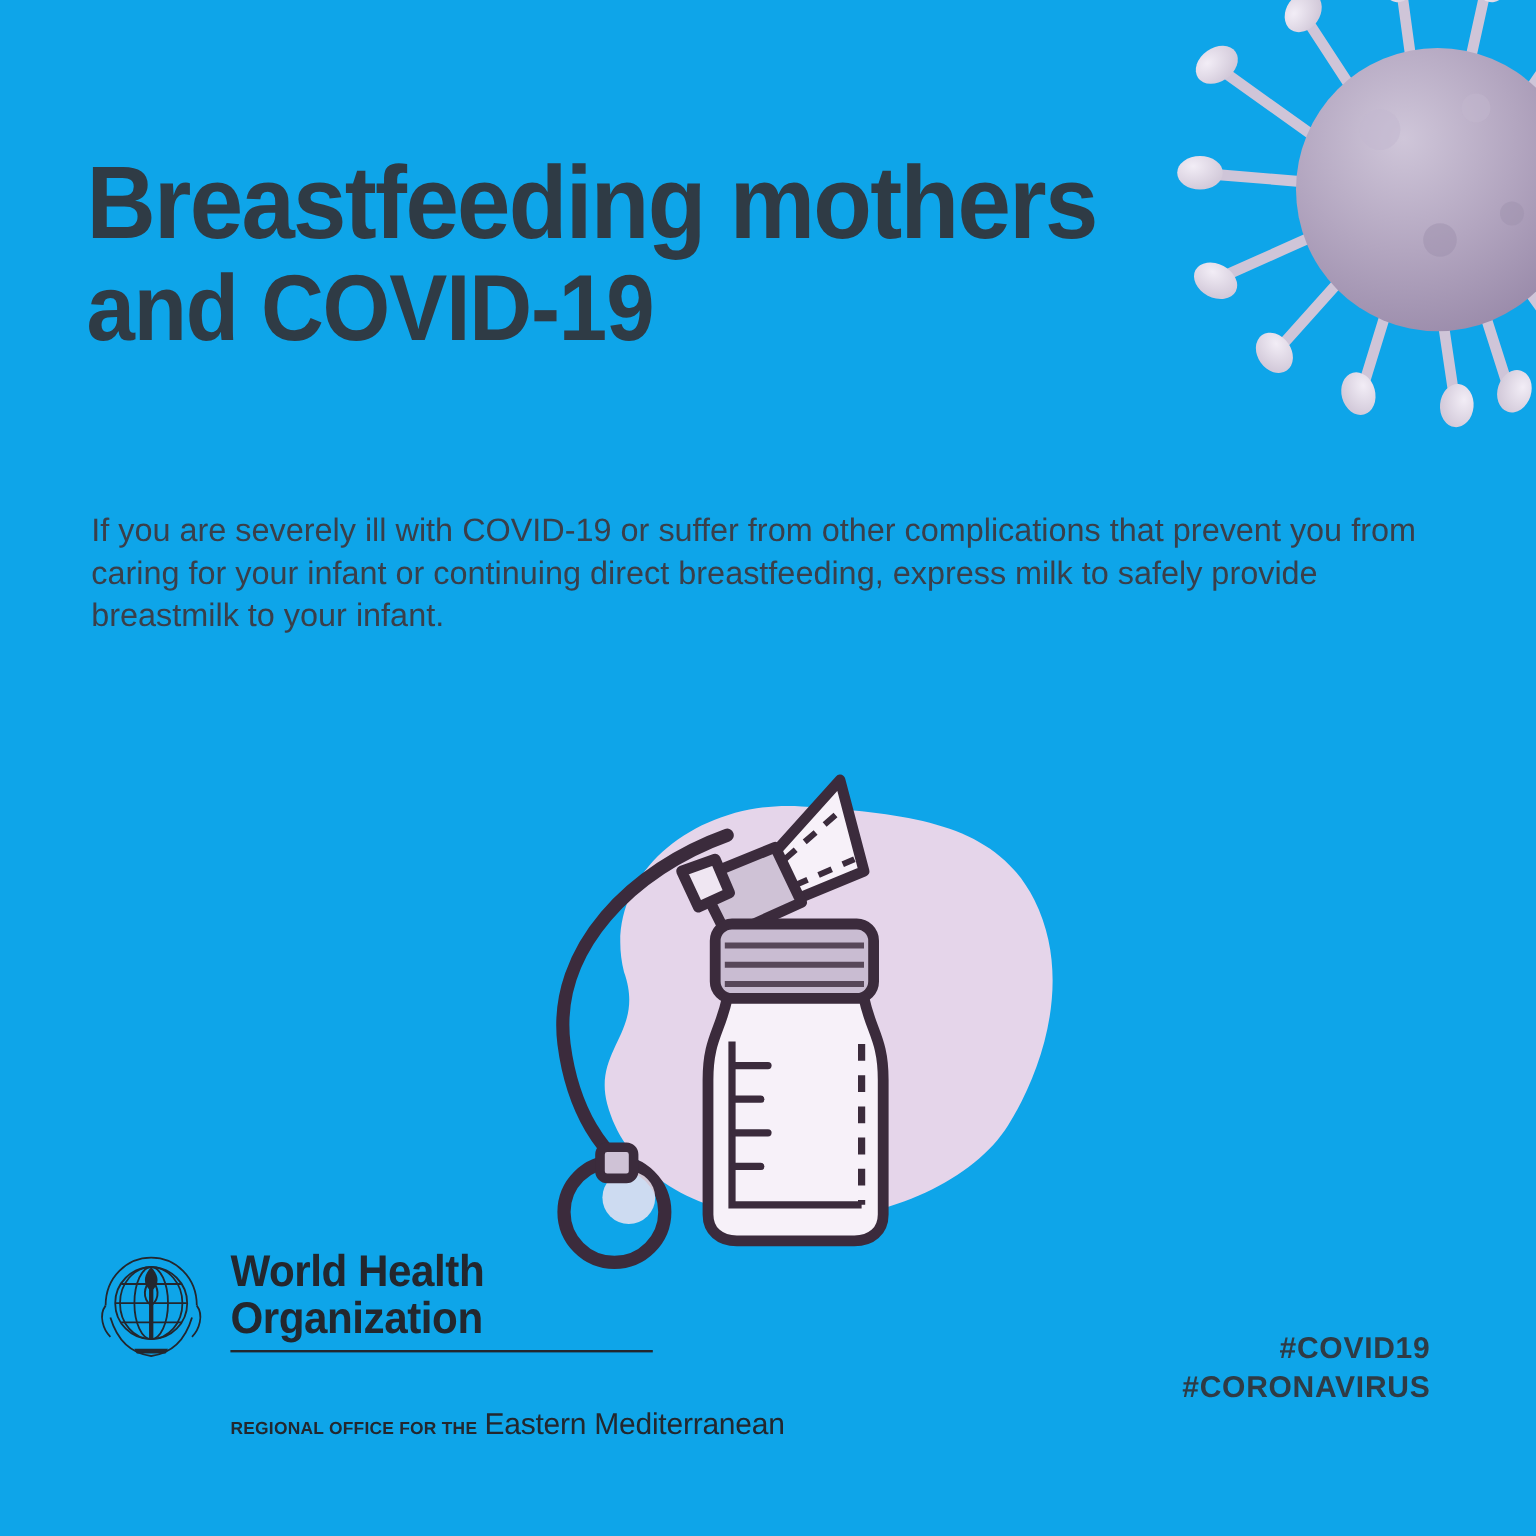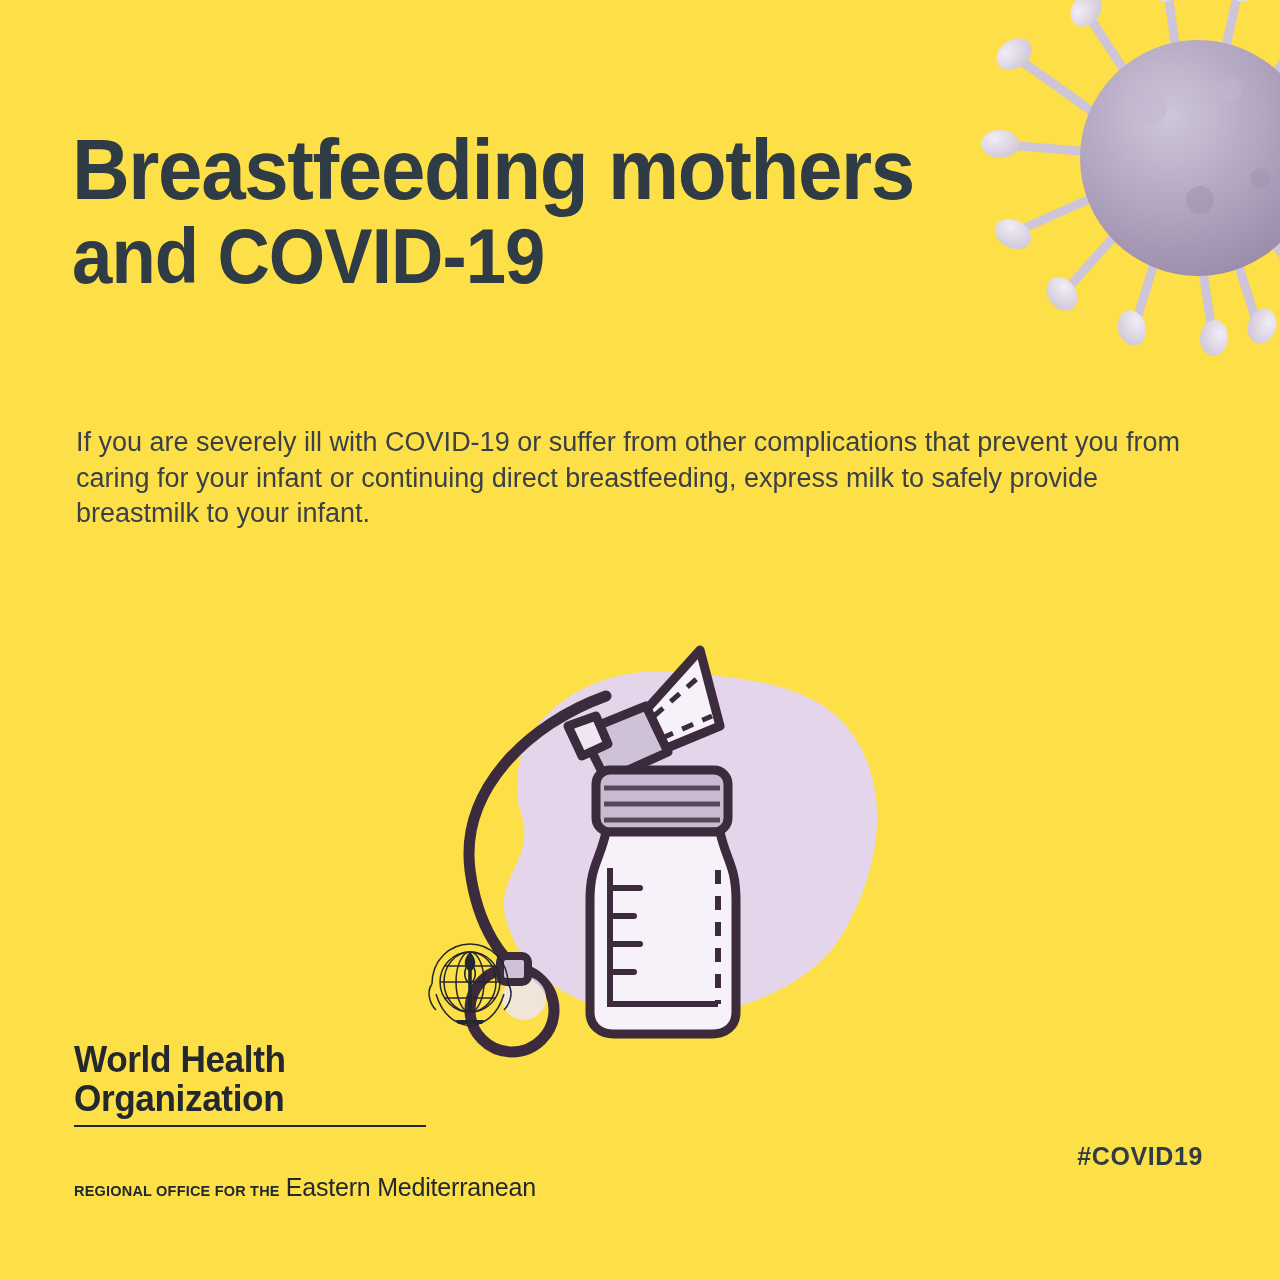--- a/index.html
+++ b/index.html
@@ -13,21 +13,21 @@
     font-family: "Liberation Sans", sans-serif;
     color: #2e3440;
     overflow: hidden;
     position: relative;
   }
 
   .poster {
     position: relative;
     width: 1280px;
     height: 1280px;
-    background: #fde047;
+    background: #0ea5e9;
     overflow: hidden;
   }
 
   
   .virus-art {
     position: absolute;
     top: -60px;
     right: -40px;
     width: 420px;
     height: 440px;
@@ -84,22 +84,21 @@
     width: 520px;
     height: 440px;
   }
 
   
   .who-logo {
     position: absolute;
     left: 74px;
     bottom: 78px;
     display: flex;
-    align-items: flex-end;
-    flex-direction: column;
+    align-items: flex-start;
   }
   .who-emblem {
     width: 104px;
     height: 104px;
     flex: 0 0 auto;
     margin-right: 14px;
   }
   .who-text {
     padding-top: 4px;
   }
@@ -134,21 +133,21 @@
   .who-region .big {
     font-size: 25px;
     font-weight: normal;
     color: #23272e;
     letter-spacing: -0.2px;
   }
 
   
   .hashtags {
     position: absolute;
-    right: 77px;
+    right: 88px;
     bottom: 108px;
     text-align: right;
     font-size: 25px;
     font-weight: bold;
     line-height: 1.28;
     color: #2f3b45;
     letter-spacing: 0.6px;
   }
 </style>
 </head>
@@ -281,15 +280,16 @@
       <div class="who-rule"></div>
       <div class="who-region">
         <span class="small">REGIONAL OFFICE FOR THE</span>
         <span class="big">Eastern Mediterranean</span>
       </div>
     </div>
   </div>
 
   <div class="hashtags">
     <div>#COVID19</div>
+    <div>#CORONAVIRUS</div>
   </div>
 
 </div>
 
 </body></html>

